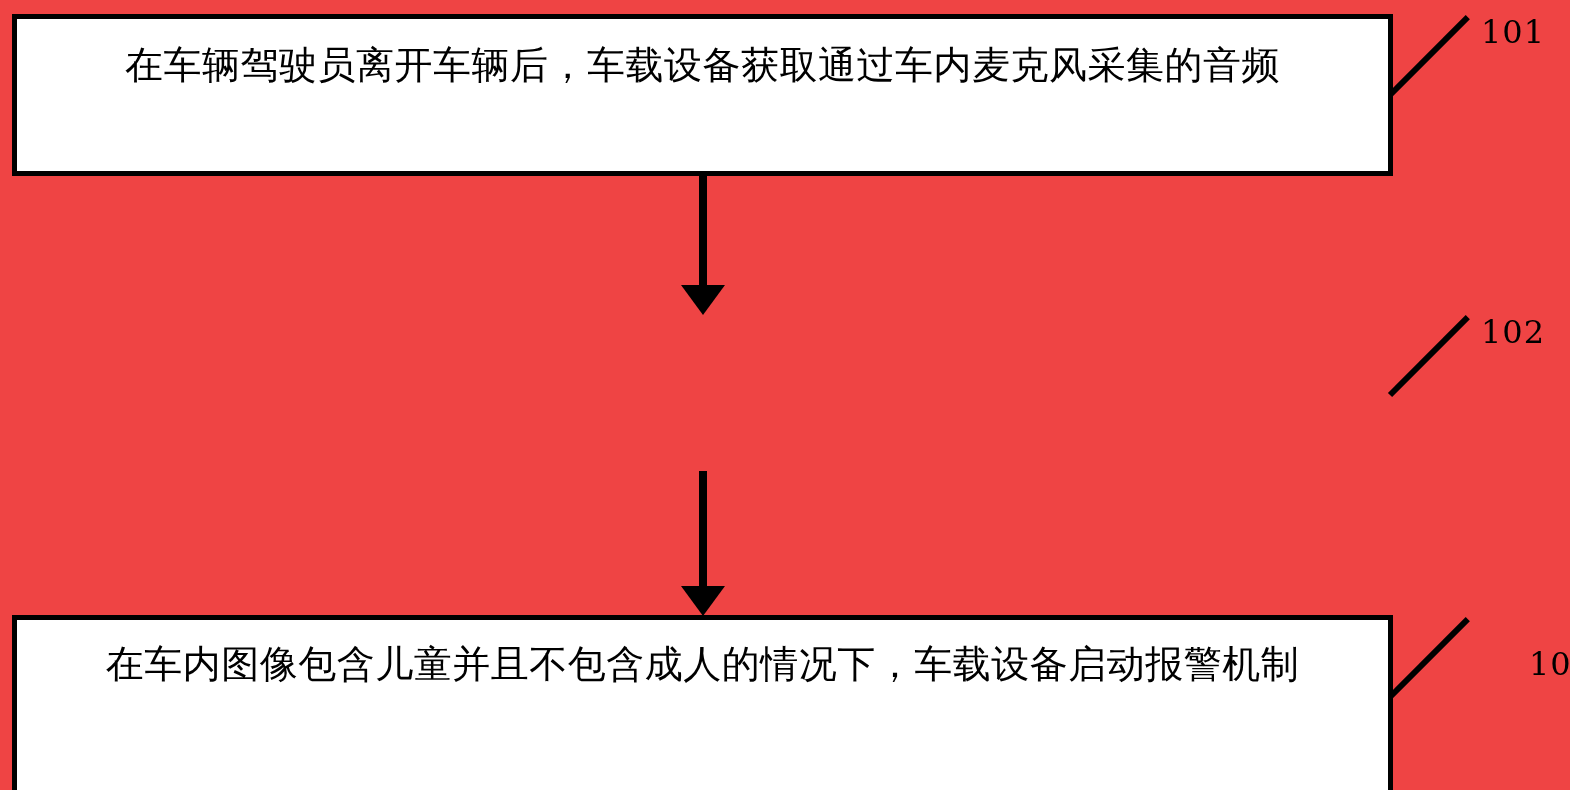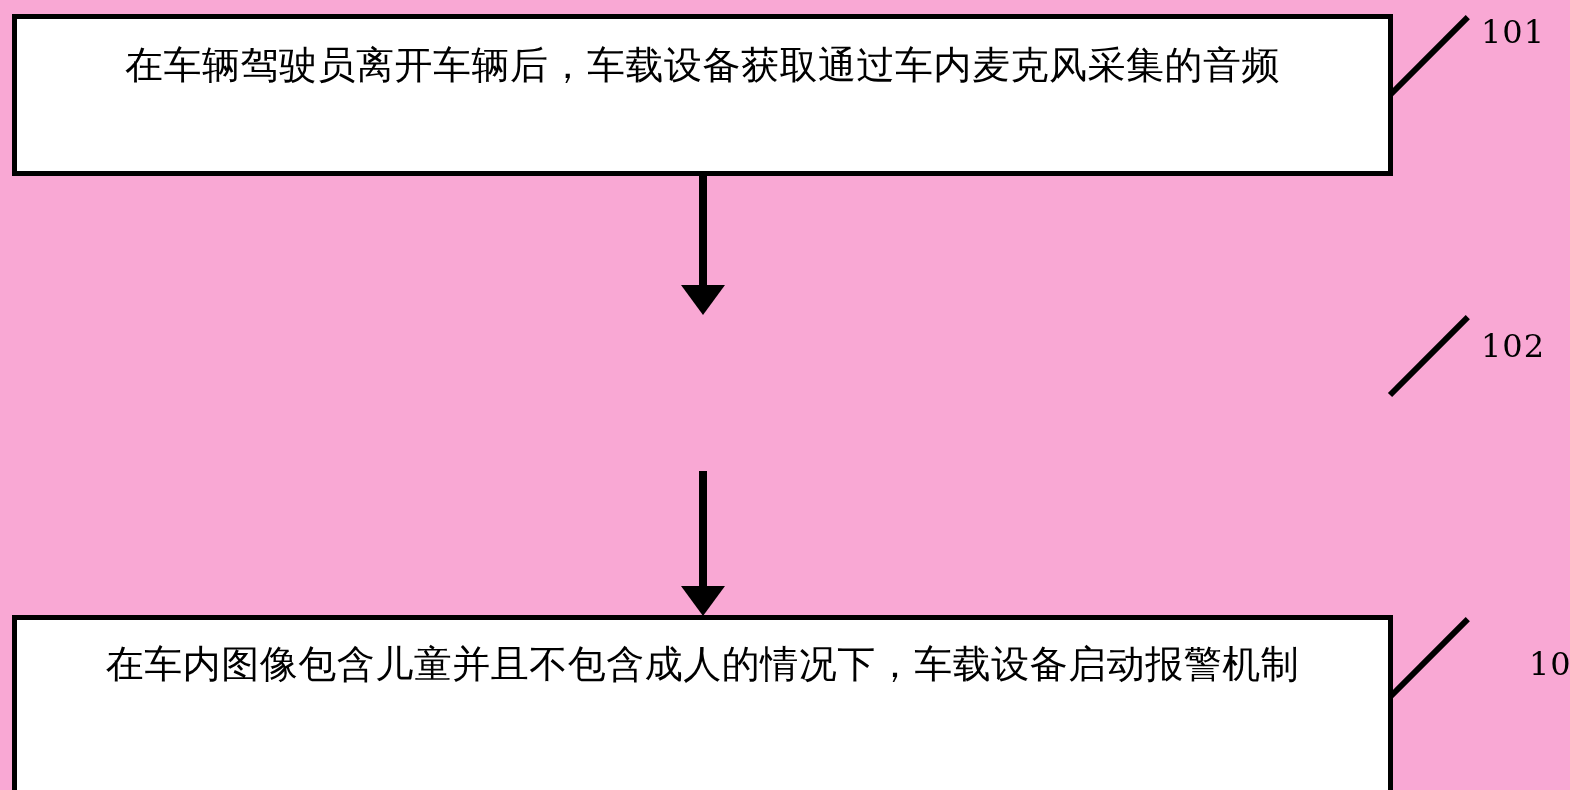--- a/index.html
+++ b/index.html
@@ -8,21 +8,21 @@
     padding: 0;
     background: #ffffff;
   }
   body {
     font-family: "DejaVu Sans", sans-serif;
   }
   #figure {
     position: relative;
     width: 1570px;
     height: 790px;
-    background: #f9a8d4;
+    background: #ef4444;
     overflow: hidden;
   }
 
   
   .step-box {
     position: absolute;
     box-sizing: border-box;
     border: 5px solid #000000;
     background: #ffffff;
     left: 12px;
@@ -89,21 +89,21 @@
   .ref-number {
     position: absolute;
     font-family: "DejaVu Serif", "Liberation Serif", serif;
     font-size: 32px;
     line-height: 48px;
     color: #000000;
     letter-spacing: 1px;
     white-space: nowrap;
   }
   #ref-101 { left: 1481px; top: 8px; }
-  #ref-102 { left: 1481px; top: 322px; }
+  #ref-102 { left: 1481px; top: 308px; }
   #ref-103 { left: 1481px; top: 640px; margin-left: 48px; }
 </style>
 </head>
 <body>
 
 <div id="figure">
 
   <div class="step-box" id="box-101">
     <div class="step-text">在车辆驾驶员离开车辆后，车载设备获取通过车内麦克风采集的音频</div>
   </div>

